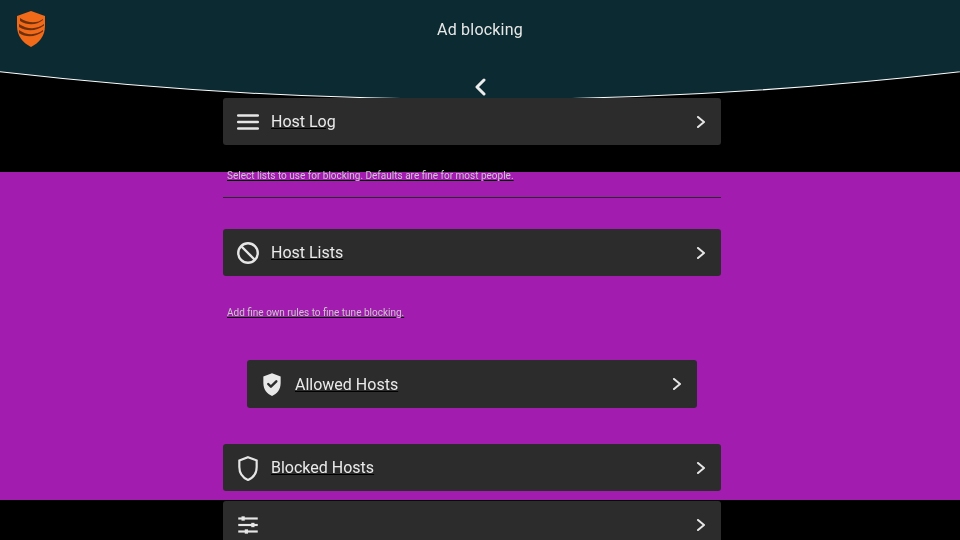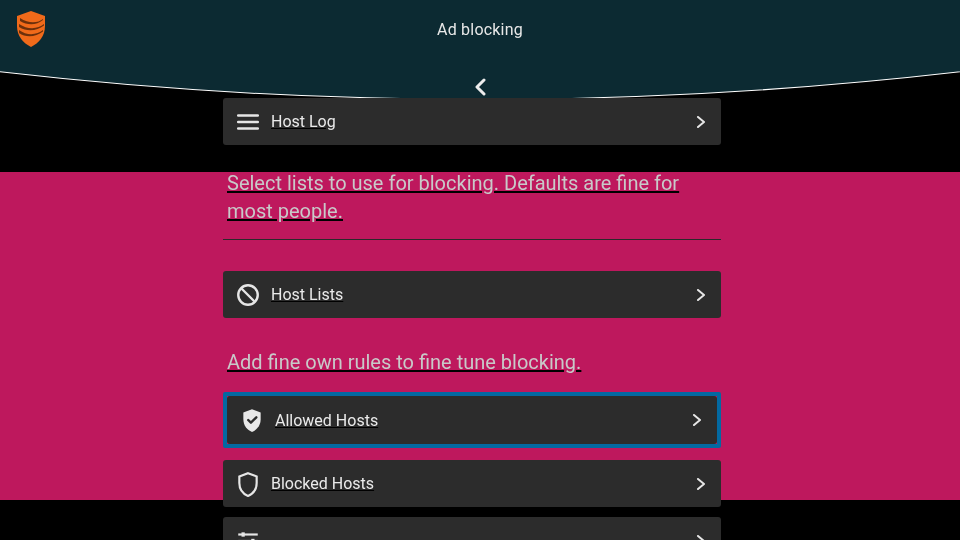--- a/index.html
+++ b/index.html
@@ -1,17 +1,17 @@
 <!DOCTYPE html>
 <html><head>
 <meta charset="utf-8">
 <style>
   * { box-sizing: border-box; margin: 0; padding: 0; }
   html, body { width: 960px; height: 540px; background: #000; overflow: hidden; font-family: "Segoe UI", Roboto, Arial, sans-serif; }
-  .screen { position: relative; width: 960px; height: 500px; background: #be185d; }
+  .screen { position: relative; width: 960px; height: 500px; background: #a21caf; }
 
   
   .topbar {
     position: absolute; left: 0; top: 0; width: 960px; height: 74px;
     background: #0c2a32;
     overflow: visible;
   }
   .logo {
     position: absolute; left: 14px; top: 10px; width: 34px; height: 38px;
   }
@@ -39,28 +39,28 @@
     display: flex; align-items: center; height: 47px;
     background: #2c2c2c; border-radius: 3px;
     padding: 0 16px 0 12px; color: #eaeaea; margin-bottom: 10px;
     position: relative;
   }
   .row .ico { width: 26px; height: 26px; flex: 0 0 26px; margin-right: 10px; display:flex; align-items:center; justify-content:center; }
   .row .lbl { font-size: 16px; font-weight: 400; }
   .row .chev { position: absolute; right: 14px; top: 50%; transform: translateY(-50%); width: 12px; height: 12px; }
 
   .help {
-    color: #c9c9c9; font-size: 20px; line-height: 1.4; padding: 8px 4px 14px 4px;
+    color: #c9c9c9; font-size: 10px; line-height: 1.4; padding: 8px 4px 14px 4px;
     border-bottom: 1px solid #2a2a2a; margin-bottom: 14px;
   }
   .help.noline { border-bottom: none; margin-bottom: 10px; padding-bottom: 6px;}
 
   
   .hiwrap {
-    border: 4px solid #0369a1; border-radius: 2px; padding: 0; margin-bottom: 12px;
+    border: 4px solid #a21caf; border-radius: 2px; padding: 20px; margin-bottom: 12px;
   }
   .hiwrap .row { margin-bottom: 0; height: 48px; }
   .gap-m { margin-bottom: 16px; }
 
   svg { display: block; }
 </style>
 </head>
 <body>
 
 <div class="screen">

